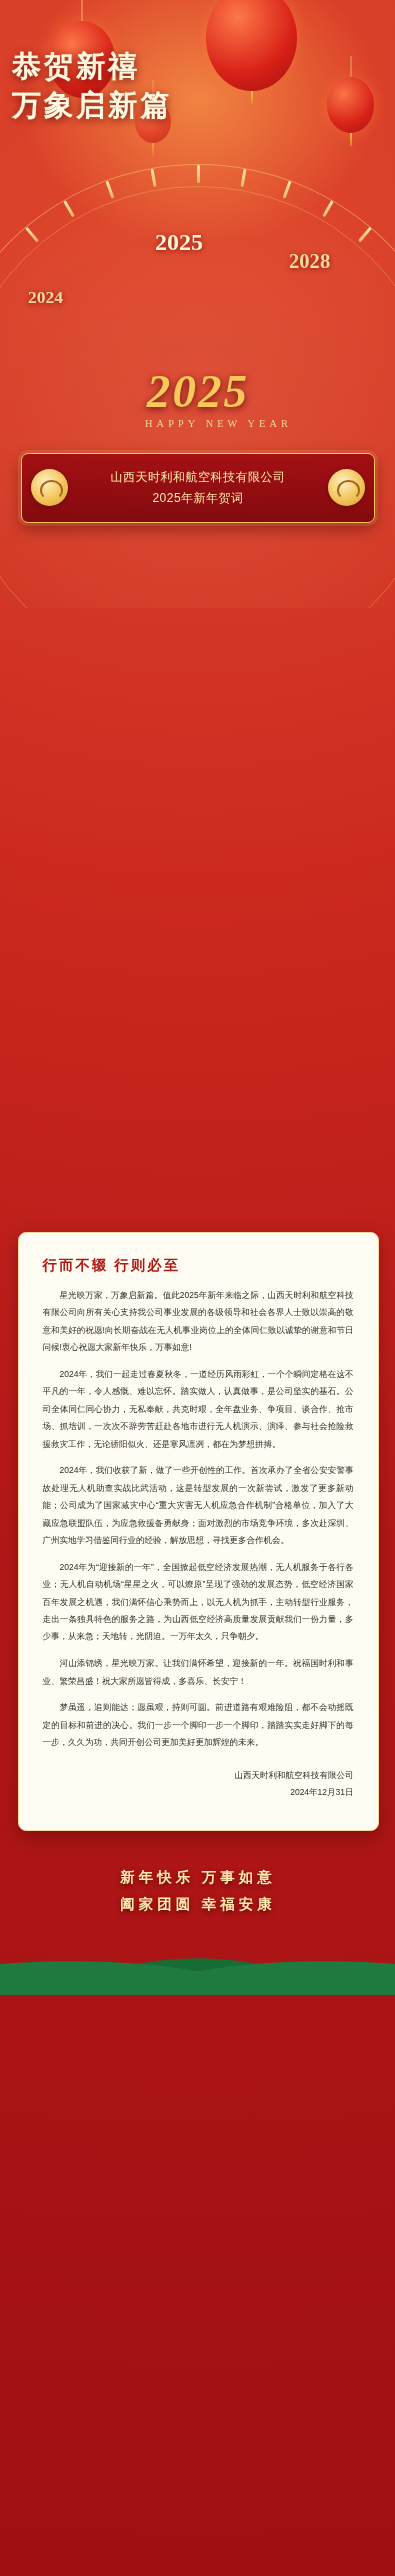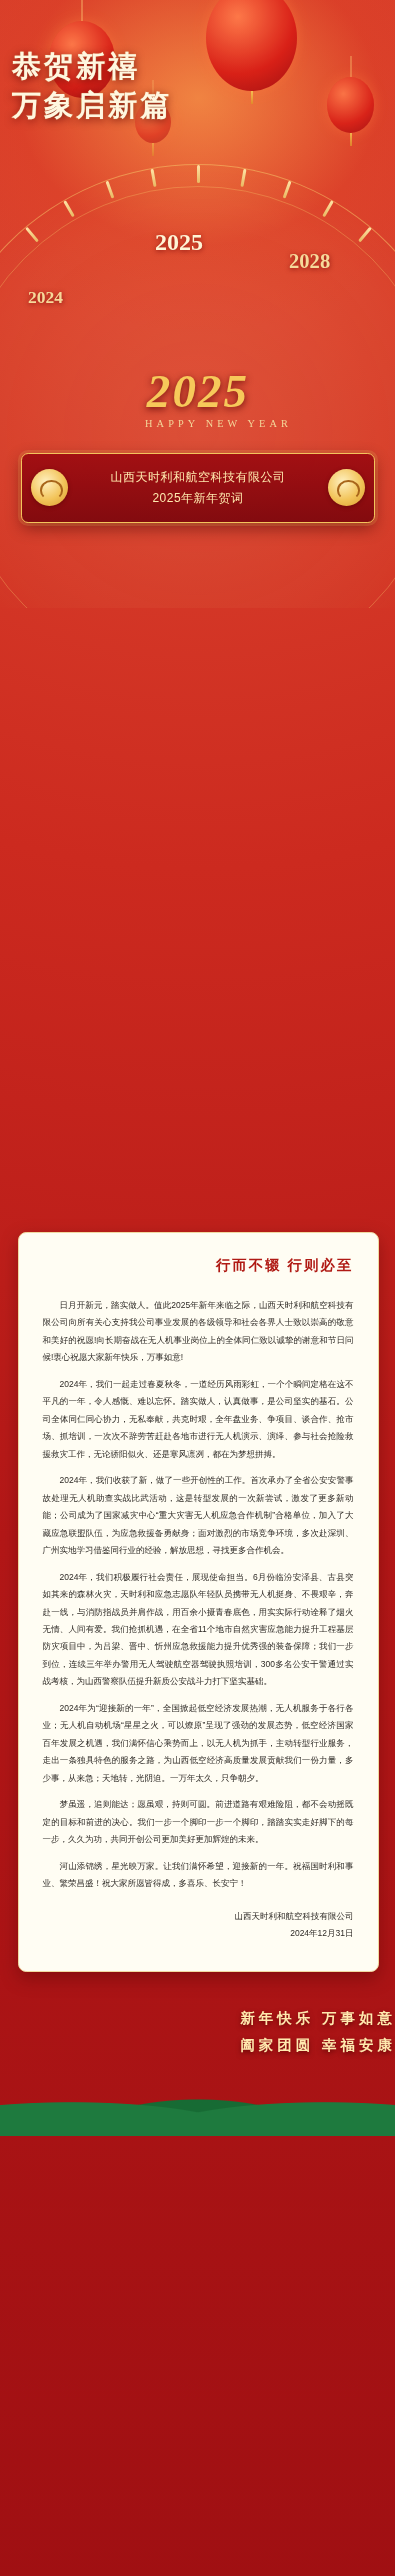--- a/index.html
+++ b/index.html
@@ -173,27 +173,27 @@
     position: relative;
     margin: 0 17.5px;
     top: 624px;
     background: #fffdf3;
     border-radius: 8.2px;
     border: 1px solid #f0d9a0;
     box-shadow: 0 6.2px 17.5px rgba(70,0,0,.35);
     padding: 23px 24px 29px 24px;
   }
   .card-title {
-    text-align: right;
+    text-align: left;
     font-family: "Liberation Serif", serif;
     font-weight: bold;
     font-size: 14.4px;
     color: #b01a14;
     letter-spacing: 2.1px;
-    margin-bottom: 22px;
+    margin-bottom: 12px;
   }
   .card p {
     margin: 0 0 9.3px 0;
     font-family: "Liberation Sans", sans-serif;
     font-size: 8.5px;
     line-height: 2.05;
     color: #2e2a26;
     text-align: justify;
     text-indent: 2em;
   }
@@ -204,21 +204,21 @@
     font-size: 8.5px;
     line-height: 2;
     color: #2e2a26;
   }
 
   
   .footer {
     position: relative;
     top: 643px;
     padding: 13.4px 0 0 0;
-    text-align: right;
+    text-align: center;
   }
   .footer .wish {
     font-family: "Liberation Serif", serif;
     font-weight: bold;
     font-size: 14.4px;
     letter-spacing: 4.1px;
     color: #ffe9ae;
     line-height: 1.9;
     text-shadow: 0 1.5px 5.2px rgba(80,0,0,.7);
   }
@@ -278,27 +278,26 @@
       <div class="snake snake-l"></div>
       <div class="snake snake-r"></div>
       <div class="p-line">山西天时利和航空科技有限公司</div>
       <div class="p-line">2025年新年贺词</div>
     </div>
   </div>
 
   <div class="card">
     <div class="card-title">行而不辍 行则必至</div>
 
-    <p>日月开新元，踏实做人。值此2025年新年来临之际，山西天时利和航空科技有限公司向所有关心支持我公司事业发展的各级领导和社会各界人士致以崇高的敬意和美好的祝愿!向长期奋战在无人机事业岗位上的全体同仁致以诚挚的谢意和节日问候!衷心祝愿大家新年快乐，万事如意!</p>
+    <p>星光映万家，万象启新篇。值此2025年新年来临之际，山西天时利和航空科技有限公司向所有关心支持我公司事业发展的各级领导和社会各界人士致以崇高的敬意和美好的祝愿!向长期奋战在无人机事业岗位上的全体同仁致以诚挚的谢意和节日问候!衷心祝愿大家新年快乐，万事如意!</p>
     <p>2024年，我们一起走过春夏秋冬，一道经历风雨彩虹，一个个瞬间定格在这不平凡的一年，令人感慨、难以忘怀。踏实做人，认真做事，是公司坚实的基石。公司全体同仁同心协力，无私奉献，共克时艰，全年盘业务、争项目、谈合作、抢市场、抓培训，一次次不辞劳苦赶赴各地市进行无人机演示、演绎、参与社会抢险救援救灾工作，无论骄阳似火、还是寒风凛冽，都在为梦想拼搏。</p>
     <p>2024年，我们收获了新，做了一些开创性的工作。首次承办了全省公安安警事故处理无人机助查实战比武活动，这是转型发展的一次新尝试，激发了更多新动能；公司成为了国家减灾中心“重大灾害无人机应急合作机制”合格单位，加入了大藏应急联盟队伍，为应急救援备勇献身；面对激烈的市场竞争环境，多次赴深圳、广州实地学习借鉴同行业的经验，解放思想，寻找更多合作机会。</p>
-    <p>2024年，我们积极履行社会责任，展现使命担当。6月份临汾安泽县、古县突如其来的森林火灾，天时利和应急志愿队年轻队员携带无人机挺身、不畏艰辛，奔赴一线，与消防指战员并肩作战，用百余小摄青春底色，用实实际行动诠释了烟火无情、人间有爱。我们抢抓机遇，在全省11个地市自然灾害应急能力提升工程基层防灾项目中，为吕梁、晋中、忻州应急救援能力提升优秀强的装备保障；我们一步到位，连续三年举办警用无人驾驶航空器驾驶执照培训，300多名公安干警通过实战考核，为山西警察队伍提升新质公安战斗力打下坚实基础。</p>
     <p>2024年为“迎接新的一年”，全国掀起低空经济发展热潮，无人机服务于各行各业；无人机自动机场“星星之火，可以燎原”呈现了强劲的发展态势，低空经济国家百年发展之机遇，我们满怀信心乘势而上，以无人机为抓手，主动转型行业服务，走出一条独具特色的服务之路，为山西低空经济高质量发展贡献我们一份力量，多少事，从来急；天地转，光阴迫。一万年太久，只争朝夕。</p>
+    <p>河山添锦绣，星光映万家。让我们满怀希望，迎接新的一年。祝福国时利和事业、繁荣昌盛！祝大家所愿皆得成，多喜乐、长安宁！</p>
     <p>梦虽遥，追则能达；愿虽艰，持则可圆。前进道路有艰难险阻，都不会动摇既定的目标和前进的决心。我们一步一个脚印一步一个脚印，踏踏实实走好脚下的每一步，久久为功，共同开创公司更加美好更加辉煌的未来。</p>
-    <p>河山添锦绣，星光映万家。让我们满怀希望，迎接新的一年。祝福国时利和事业、繁荣昌盛！祝大家所愿皆得成，多喜乐、长安宁！</p>
 
     <div class="sign">
       <div>山西天时利和航空科技有限公司</div>
       <div>2024年12月31日</div>
     </div>
   </div>
 
   <div class="footer">
     <div class="wish">新年快乐  万事如意</div>
     <div class="wish">阖家团圆  幸福安康</div>

